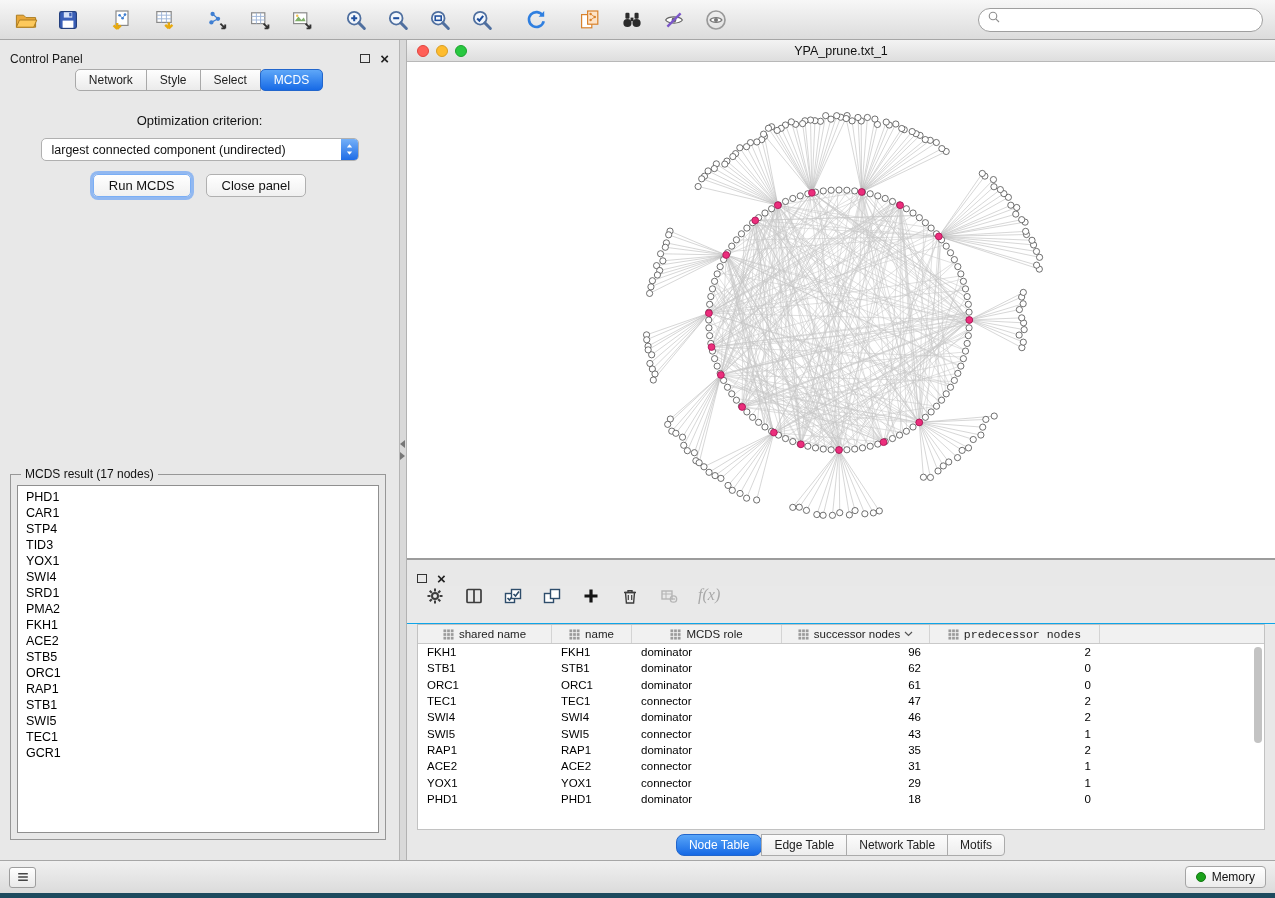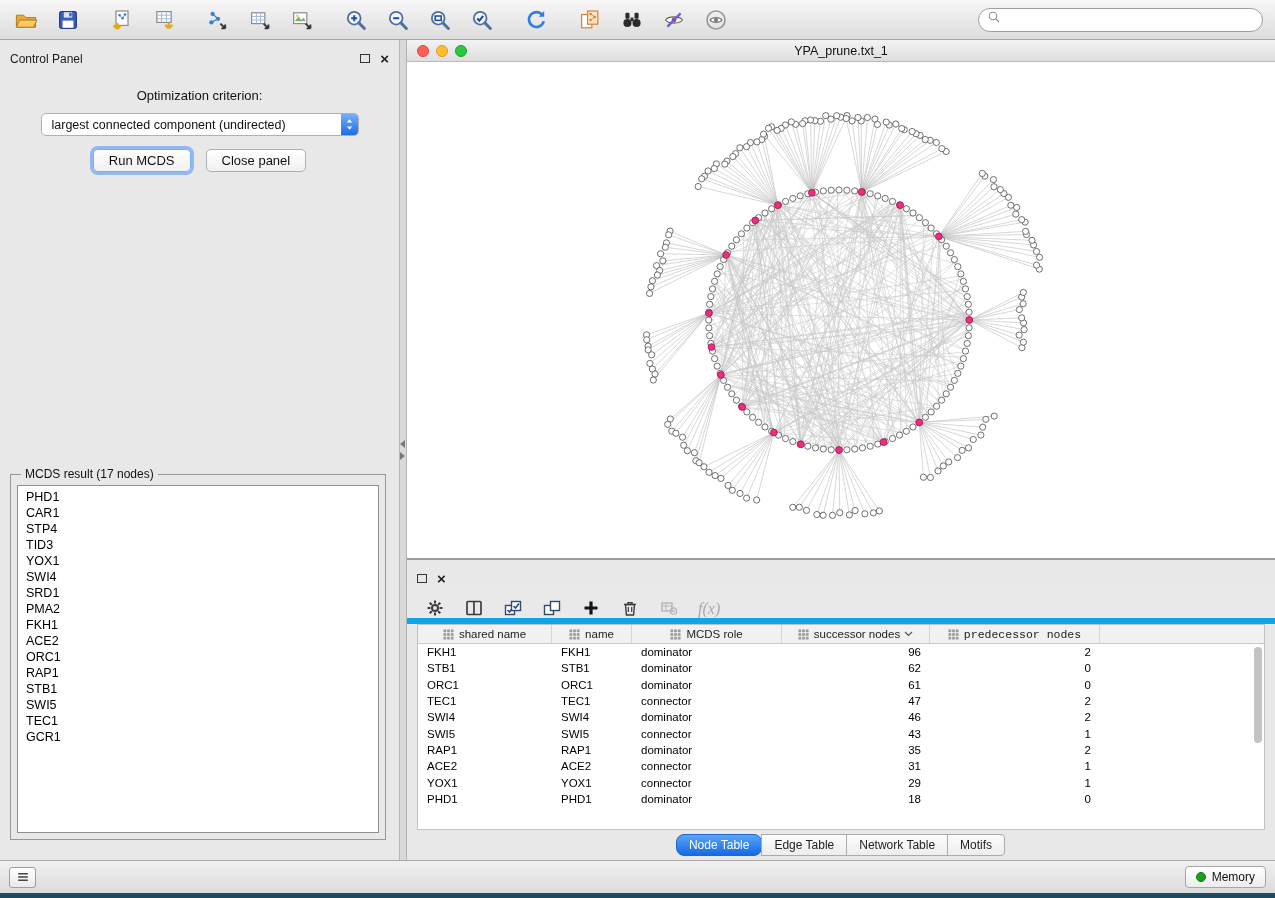--- a/index.html
+++ b/index.html
@@ -90,22 +90,22 @@
   .lights { position: absolute; left: 10px; display: flex; gap: 7px; }
   .l { width: 12px; height: 12px; border-radius: 50%; display: inline-block; cursor: pointer; }
   .l.red { background: #ff5f57; border: 1px solid #e0443e; }
   .l.yellow { background: #febc2e; border: 1px solid #d89e24; }
   .l.green { background: #28c840; border: 1px solid #1da32f; }
   .netsvg { flex: 1; width: 100%; background: #fff; display: block; }
 
   
   .tpanel { flex: 1; display: flex; flex-direction: column; background: #e8e8e8; min-height: 0; }
   .ttoolbar {
-    height: 38px; flex: none; display: flex; align-items: flex-end; gap: 19px;
-    padding: 0 18px; background: #e9e9e9; border-bottom: 6px solid #0ea5e9;
+    height: 38px; flex: none; display: flex; align-items: flex-start; gap: 19px;
+    padding: 0 18px; background: #e9e9e9; border-bottom: 1px solid #0ea5e9;
   }
   .tt-btn { display: inline-flex; align-items: center; justify-content: center; cursor: pointer; }
   .fx { font-family: "Liberation Serif", "DejaVu Serif", serif; font-style: italic; font-size: 16px; color: #a8a8a8; }
   .tablewrap { flex: 1; margin: 0 10px; background: #fff; border: 1px solid #c2c2c2; position: relative; overflow: hidden; min-height: 0; }
   .thead { display: flex; height: 19px; background: #f1f1f1; border-bottom: 1px solid #c9c9c9; font-size: 11.5px; color: #222; }
   .th { display: flex; align-items: center; justify-content: center; gap: 4px; border-right: 1px solid #d4d4d4; height: 100%; cursor: pointer; overflow: hidden; flex: none; }
   .th .hgrid { display: inline-flex; margin-right: 1px; }
   .th-fill { flex: 1; border-right: none; }
   .tr { display: flex; height: 16.3px; align-items: center; font-size: 11.5px; color: #000; }
   .td { padding: 0 9px; white-space: nowrap; overflow: hidden; flex: none; }
@@ -292,20 +292,26 @@
   <div class="main">
 
     <aside class="cpanel">
       <div class="phead">
         <span class="ptitle">Control Panel</span>
         <span class="pbtns">
           <span class="float-ic"></span>
           <span class="close-ic">×</span>
         </span>
       </div>
+      <div class="ctabs">
+          <button class="ctab">Network</button>
+          <button class="ctab">Style</button>
+          <button class="ctab">Select</button>
+          <button class="ctab active">MCDS</button>
+        </div>
       <div class="mcds-body">
         <div class="opt-label">Optimization criterion:</div>
         <div class="dropdown">
           <span class="dd-text">largest connected component (undirected)</span>
           <span class="dd-stepper">
               <svg width="13" height="21" viewBox="0 0 17 21">
                 <path d="M8.5 3.5L12 8H5z" fill="#fff"></path>
                 <path d="M8.5 17.5L5 13h7z" fill="#fff"></path>
               </svg>
             </span>
@@ -321,20 +327,21 @@
             <div class="rnode">PHD1</div>
             <div class="rnode">CAR1</div>
             <div class="rnode">STP4</div>
             <div class="rnode">TID3</div>
             <div class="rnode">YOX1</div>
             <div class="rnode">SWI4</div>
             <div class="rnode">SRD1</div>
             <div class="rnode">PMA2</div>
             <div class="rnode">FKH1</div>
             <div class="rnode">ACE2</div>
+            <div class="rnode">STB5</div>
             <div class="rnode">ORC1</div>
             <div class="rnode">RAP1</div>
             <div class="rnode">STB1</div>
             <div class="rnode">SWI5</div>
             <div class="rnode">TEC1</div>
             <div class="rnode">GCR1</div>
           </div>
       </fieldset>
     </aside>
 

